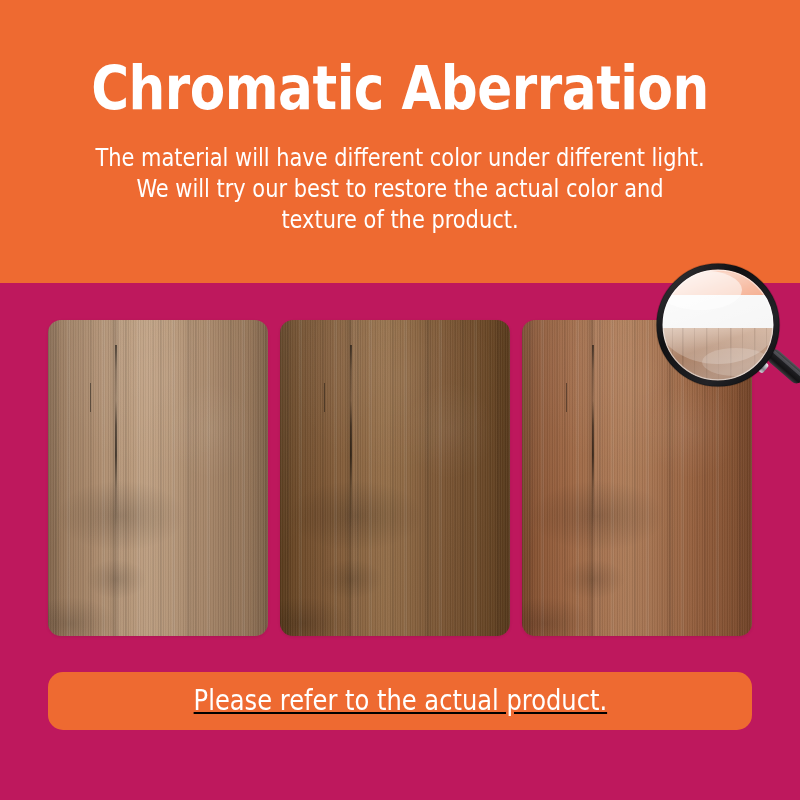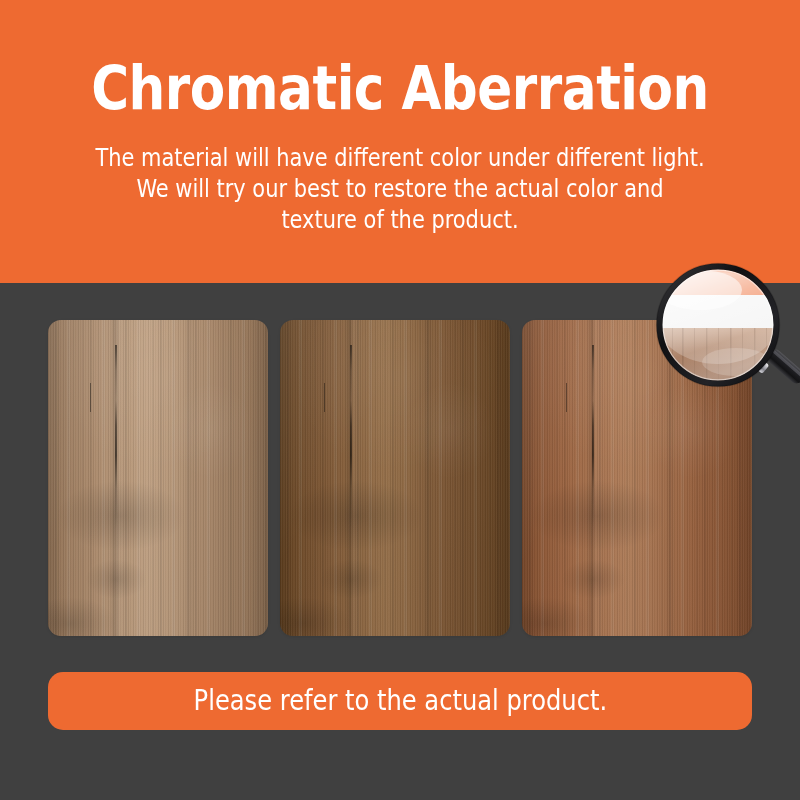--- a/index.html
+++ b/index.html
@@ -176,35 +176,36 @@
     position: absolute;
     left: 48px;
     top: 672px;
     width: 704px;
     height: 58px;
     background: #ee6a31;
     border-radius: 15px;
     display: flex;
     align-items: center;
     justify-content: center;
+    text-decoration: underline;
   }
   .banner-text {
     color: #ffffff;
     font-family: "Liberation Sans Narrow", "DejaVu Sans Condensed", "Liberation Sans", sans-serif;
     font-size: 28px;
     font-weight: normal;
     line-height: 32px;
     transform: scaleX(0.96);
     white-space: nowrap;
   }
 </style>
 </head>
 <body>
 
-<div class="poster" style="background: #404040;">
+<div class="poster" style="background: #be185d;">
 
   <div class="header" style="background: rgb(238, 106, 49);">
     <div class="title">Chromatic Aberration</div>
     <div class="subtitle">
       <span class="sline">The material will have different color under different light.</span>
       <span class="sline">We will try our best to restore the actual color and</span>
       <span class="sline">texture of the product.</span>
     </div>
   </div>
 

